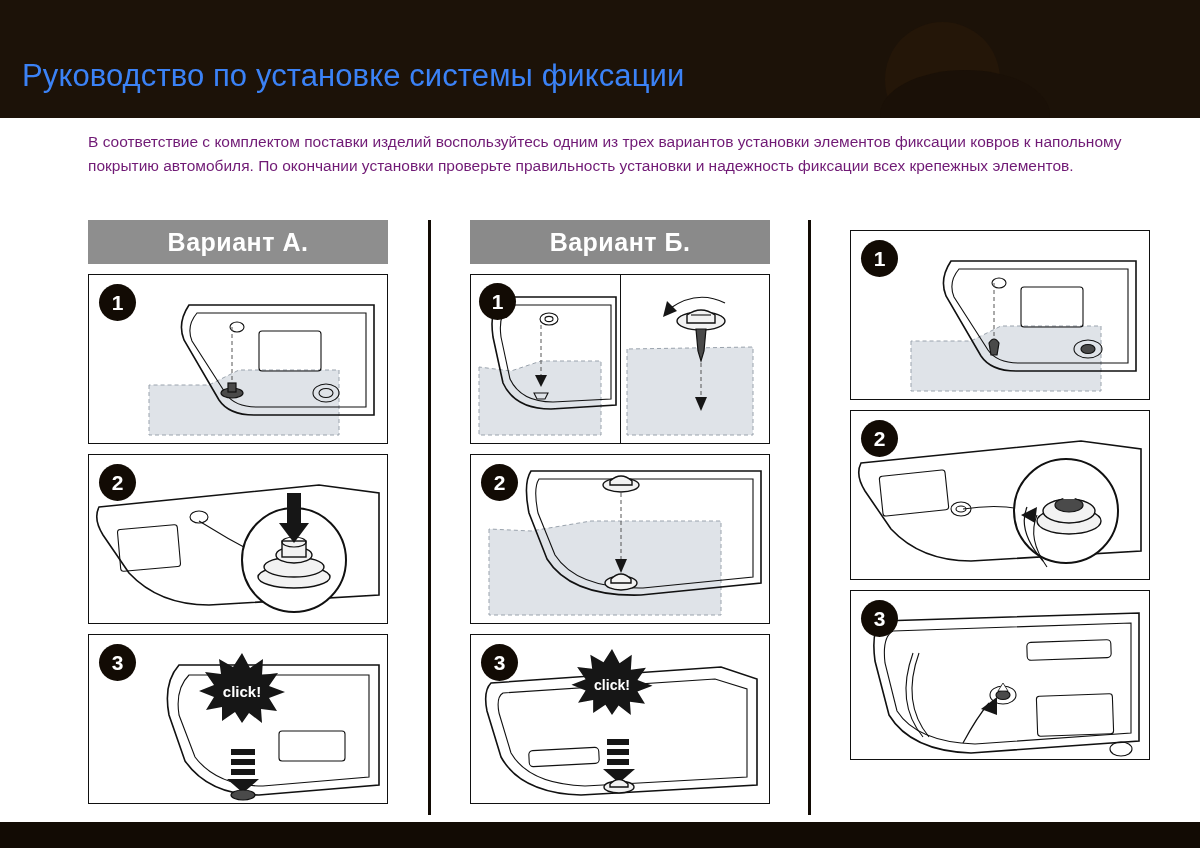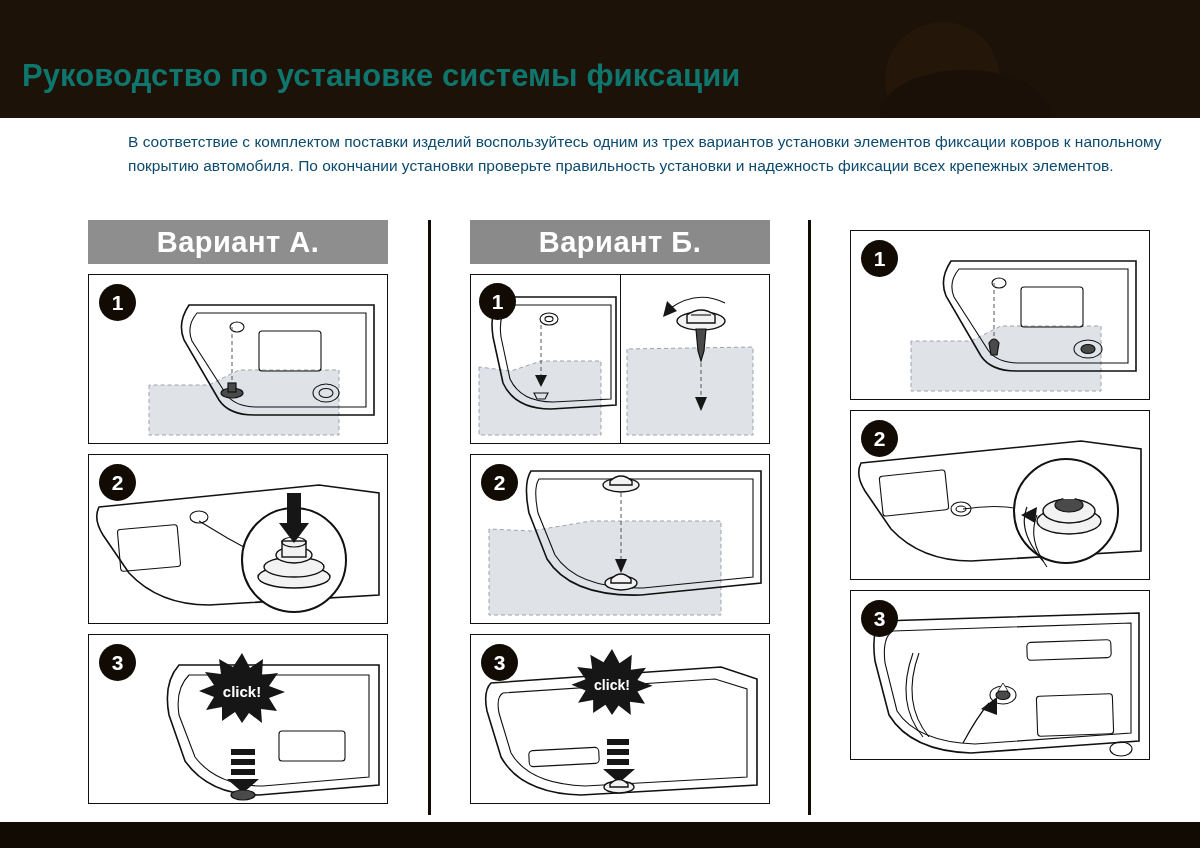--- a/index.html
+++ b/index.html
@@ -47,36 +47,35 @@
     width: 170px;
     height: 90px;
     border-radius: 50%;
     background: #1a1007;
   }
   .header-title {
     position: absolute;
     left: 22px;
     top: 58px;
     font-size: 31px;
-    font-weight: bold;
-    color: #0f766e;
+    font-weight: normal;
+    color: #3b82f6;
     letter-spacing: 0.1px;
     white-space: nowrap;
   }
 
   
   .intro {
     position: absolute;
     left: 88px;
     top: 130px;
     width: 1060px;
     font-size: 15.5px;
     line-height: 1.52;
-    color: #0c4a6e;
-    margin-left: 40px;
+    color: #701a75;
   }
 
   
   .columns {
     position: absolute;
     left: 0;
     top: 220px;
     width: 1200px;
     height: 600px;
   }
@@ -97,21 +96,21 @@
     background: #120b04;
   }
   .div-1 { left: 428px; }
   .div-2 { left: 808px; }
 
   .variant-head {
     width: 300px;
     height: 44px;
     background: #8e8e8e;
     color: #ffffff;
-    font-size: 29px;
+    font-size: 25px;
     font-weight: bold;
     display: flex;
     align-items: center;
     justify-content: center;
     letter-spacing: 0.5px;
   }
   .variant-head-b { background: #8a8a8a; }
 
   .panel {
     position: relative;

